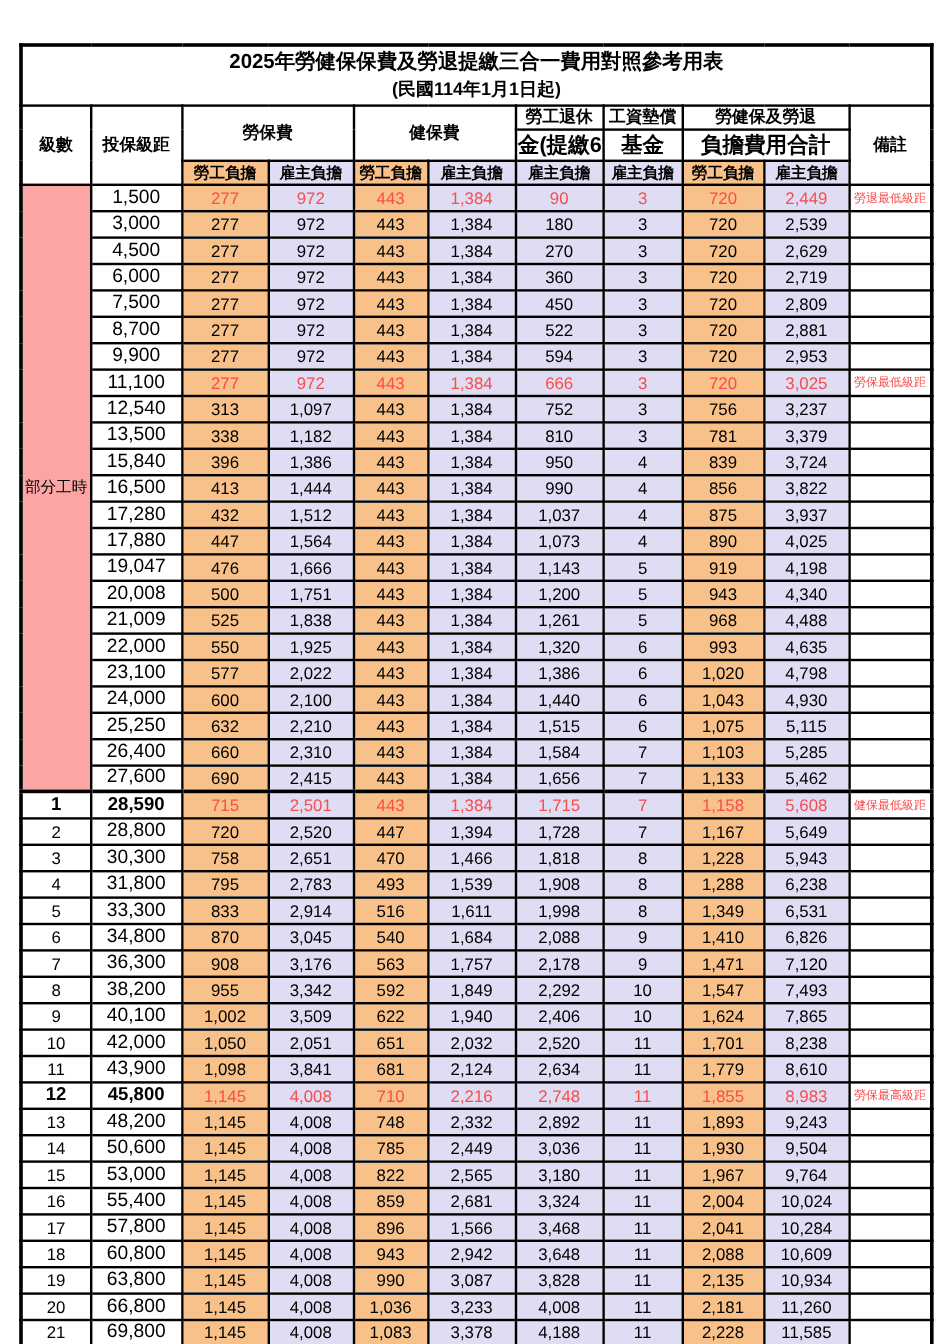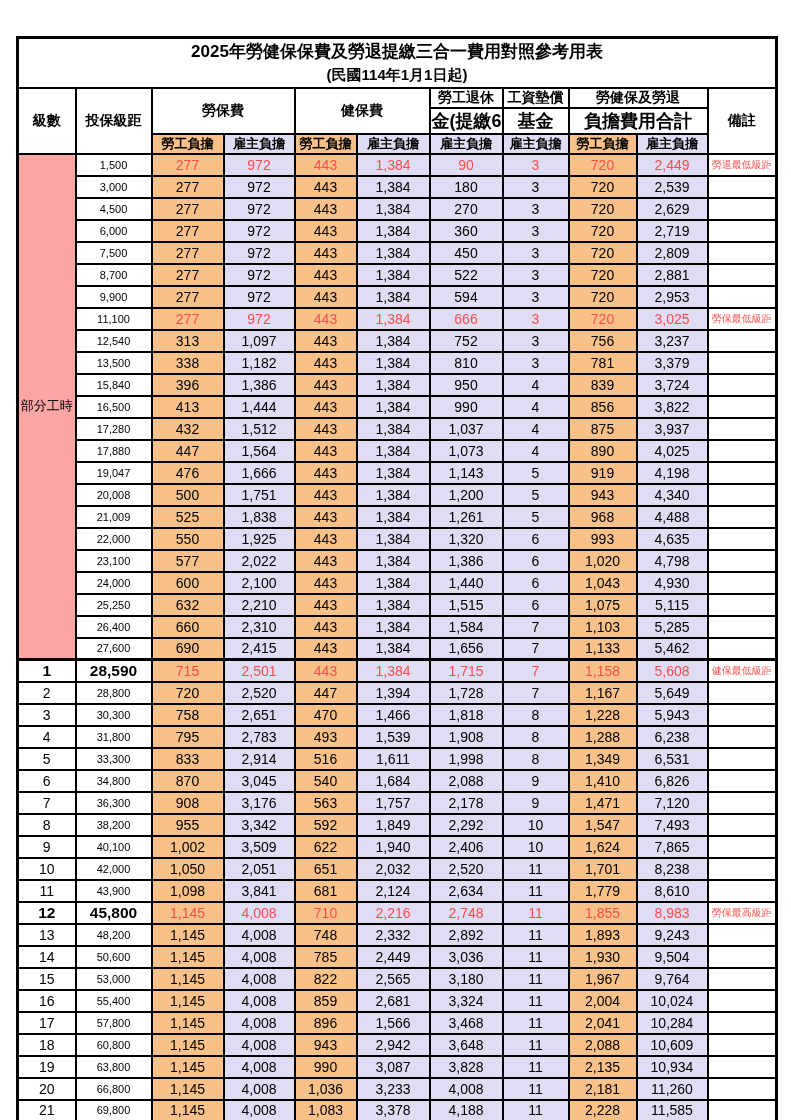--- a/index.html
+++ b/index.html
@@ -34,21 +34,21 @@
   td.title-cell{height:50px;border-bottom:2px solid #000;}
   .title-line{font-size:17px;font-weight:bold;line-height:24px;}
   .subtitle-line{font-size:15px;font-weight:bold;line-height:22px;}
   tr.hA td{height:20px;font-size:14px;font-weight:bold;}
   tr.hB td{height:20px;font-size:18px;font-weight:bold;}
   tr.hC td{height:18px;font-size:13px;font-weight:bold;}
   td.emp{background:var(--emp-bg);}
   td.er{background:var(--er-bg);}
   td.merged-level{font-size:13px;background:#fca5a5;}
   td.level{font-size:14px;}
-  td.bracket{font-size:11px;}
+  td.bracket{font-size:16px;}
   td.note{font-size:10px;padding:0;}
   tr.red-row td.val, tr.red-row td.note{color:var(--red);}
   tr.bold-row td.level, tr.bold-row td.bracket{font-weight:bold;font-size:15.5px;}
   tr.group-divider td{border-top:3px solid #000;}
 </style>
 </head>
 <body>
 
 <table>
   <colgroup>

